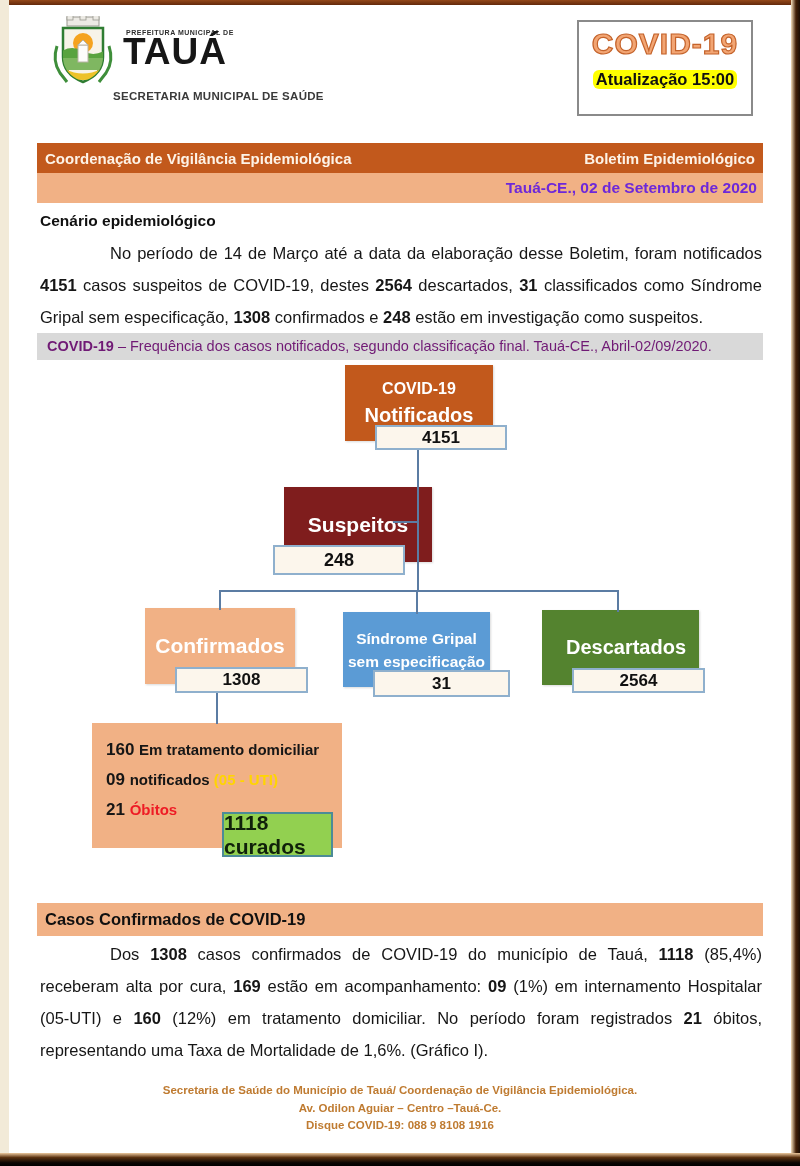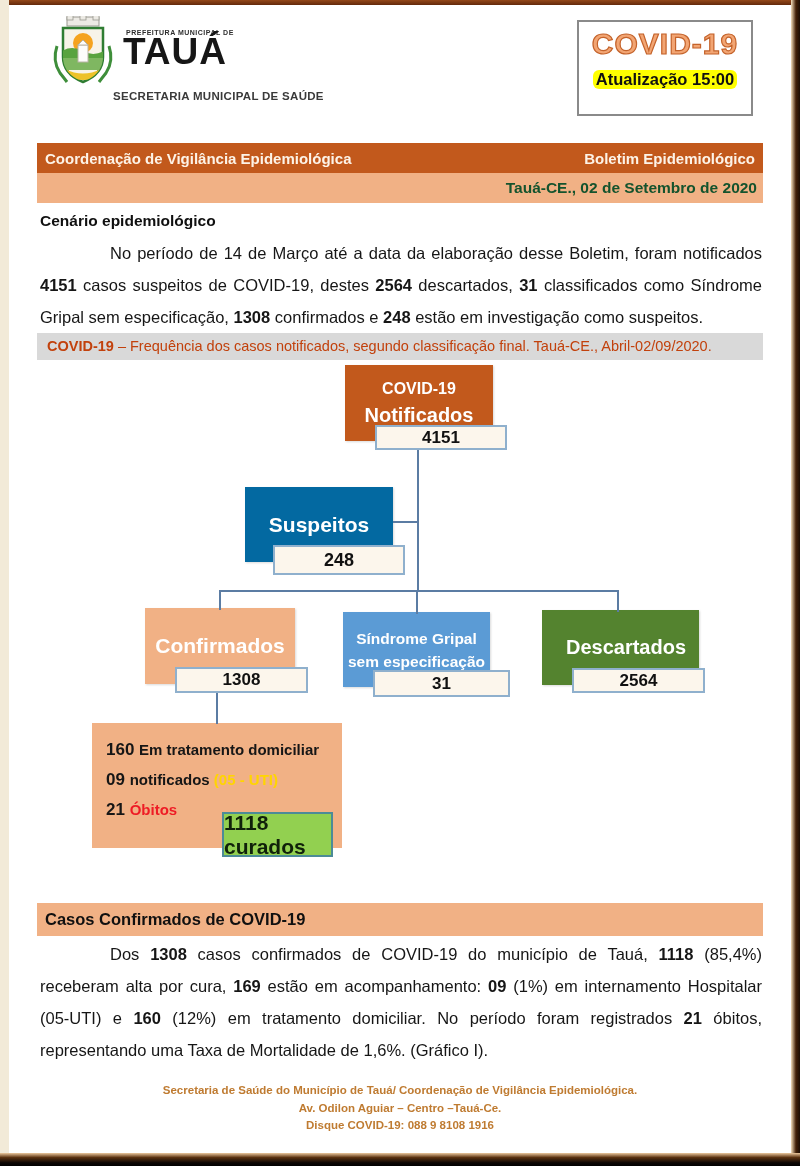--- a/index.html
+++ b/index.html
@@ -20,26 +20,26 @@
   .logo-title{left:123px;top:33px;font-size:37px;font-weight:800;letter-spacing:1px;color:#161616;line-height:1;}
   .logo-subtitle{left:113px;top:90px;font-size:11.5px;font-weight:700;letter-spacing:.3px;color:#3a3a3a;}
 
   
   .covid-box{left:577px;top:20px;width:176px;height:96px;border:2px solid #8a8a8a;background:#fff;text-align:center;box-sizing:border-box;}
   .covid-title{margin-top:5px;font-size:30px;font-weight:800;letter-spacing:1px;color:#f2a573;-webkit-text-stroke:1.2px #c4632b;}
   .update-badge{display:inline-block;margin-top:9px;background:#ffff00;color:#101010;font-size:16.5px;font-weight:700;padding:0 3px;border-radius:6px;}
 
   
   .banner-top{left:37px;top:143px;width:726px;height:30px;background:#c2591c;color:#fdf3e7;font-size:15px;font-weight:700;display:flex;justify-content:space-between;align-items:center;padding:0 8px;box-sizing:border-box;}
-  .banner-date{left:37px;top:173px;width:726px;height:30px;background:#f1b185;color:#14532d;font-size:15.5px;font-weight:700;text-align:right;line-height:30px;padding-right:6px;box-sizing:border-box;}
+  .banner-date{left:37px;top:173px;width:726px;height:30px;background:#f1b185;color:#6d28d9;font-size:15.5px;font-weight:700;text-align:right;line-height:30px;padding-right:6px;box-sizing:border-box;}
 
   .section-title{left:40px;top:212px;font-size:15.5px;font-weight:700;color:#101010;}
   .para{width:722px;font-size:16.5px;line-height:32px;text-align:justify;text-indent:70px;color:#161616;margin:0;}
   .para1{left:40px;top:237px;}
-  .caption-bar{left:37px;top:333px;width:726px;height:27px;background:#d9d9d9;font-size:14.5px;line-height:27px;padding-left:10px;box-sizing:border-box;color:#c2410c;}
+  .caption-bar{left:37px;top:333px;width:726px;height:27px;background:#d9d9d9;font-size:14.5px;line-height:27px;padding-left:10px;box-sizing:border-box;color:#701a75;}
 
   
   .node{display:flex;flex-direction:column;align-items:center;justify-content:center;color:#fff;font-weight:700;text-align:center;box-shadow:1px 1px 2px rgba(0,0,0,.15);}
   .node .l1{font-size:16px;font-weight:600;}
   .node .l2{font-size:20px;font-weight:700;}
   .node-notificados{left:345px;top:365px;width:148px;height:76px;gap:6px;}
   .node-suspeitos{left:245px;top:487px;width:148px;height:75px;font-size:21px;}
   .node-confirmados{left:145px;top:608px;width:150px;height:76px;font-size:21px;}
   .node-sindrome{left:343px;top:612px;width:147px;height:75px;}
   .node-sindrome .s1,.node-sindrome .s2{font-size:15.5px;line-height:23px;font-weight:700;}
@@ -127,21 +127,21 @@
   <div class="abs conn c-d2"></div>
   <div class="abs conn c-d3"></div>
   <div class="abs conn c-treat"></div>
 
   <div class="abs node node-notificados" style="background-color: rgb(194, 89, 28);">
     <span class="l1">COVID-19</span>
     <span class="l2">Notificados</span>
   </div>
   <div class="abs valbox val-notificados">4151</div>
 
-  <div class="abs node node-suspeitos" style="background-color: #0369a1;">
+  <div class="abs node node-suspeitos" style="background-color: #7f1d1d; margin-left: 39px;">
     <span>Suspeitos</span>
   </div>
   <div class="abs valbox val-suspeitos">248</div>
 
   <div class="abs node node-confirmados" style="background-color: rgb(241, 177, 133);">
     <span>Confirmados</span>
   </div>
   <div class="abs valbox val-confirmados">1308</div>
 
   <div class="abs node node-sindrome" style="background-color: rgb(91, 155, 213);">

